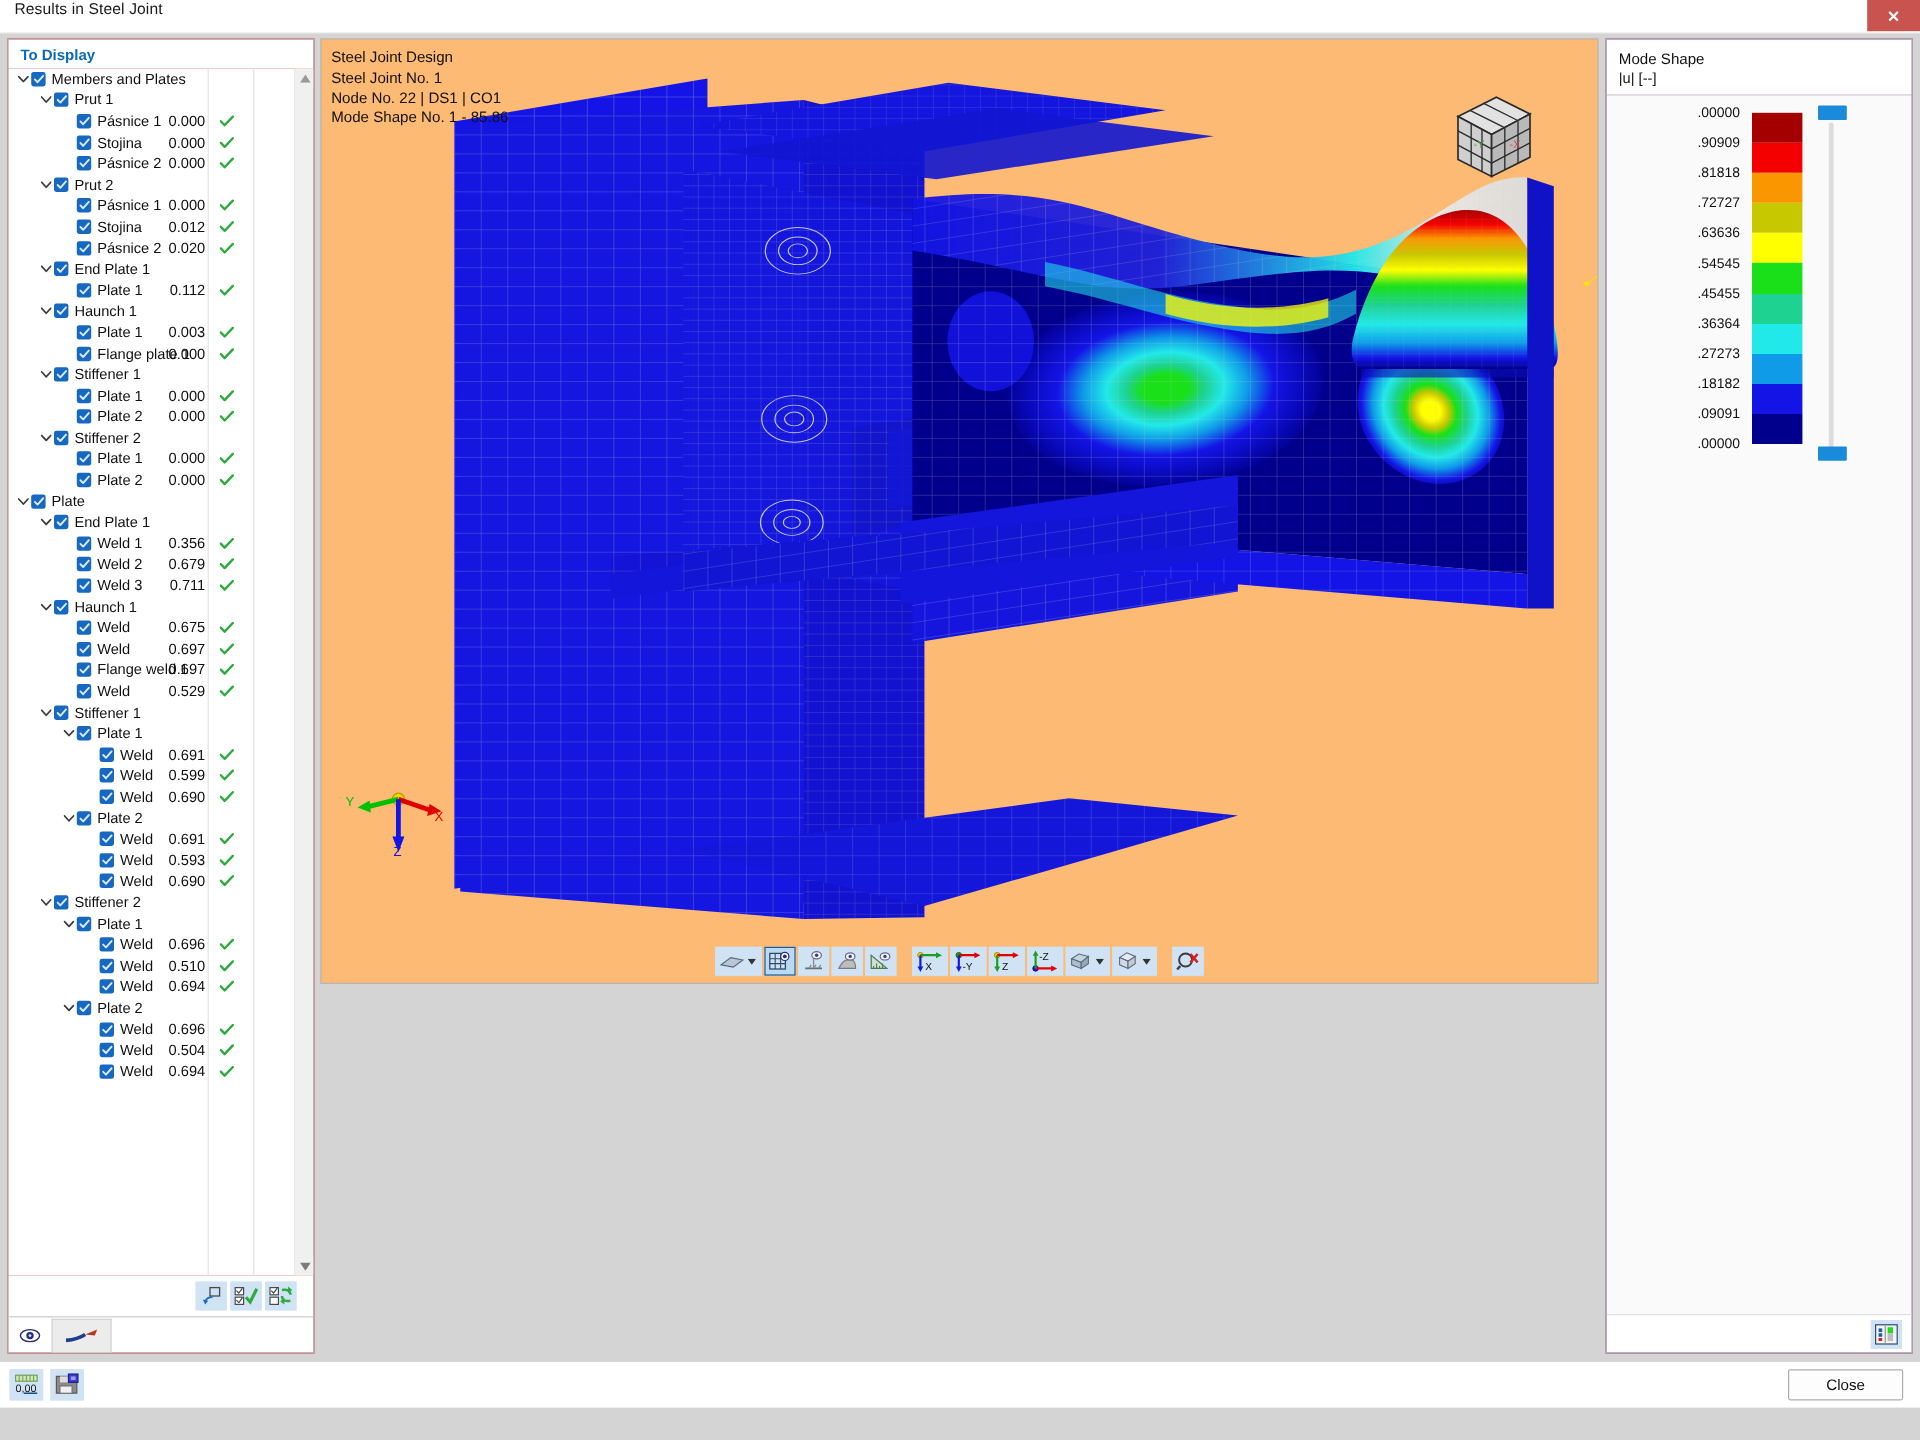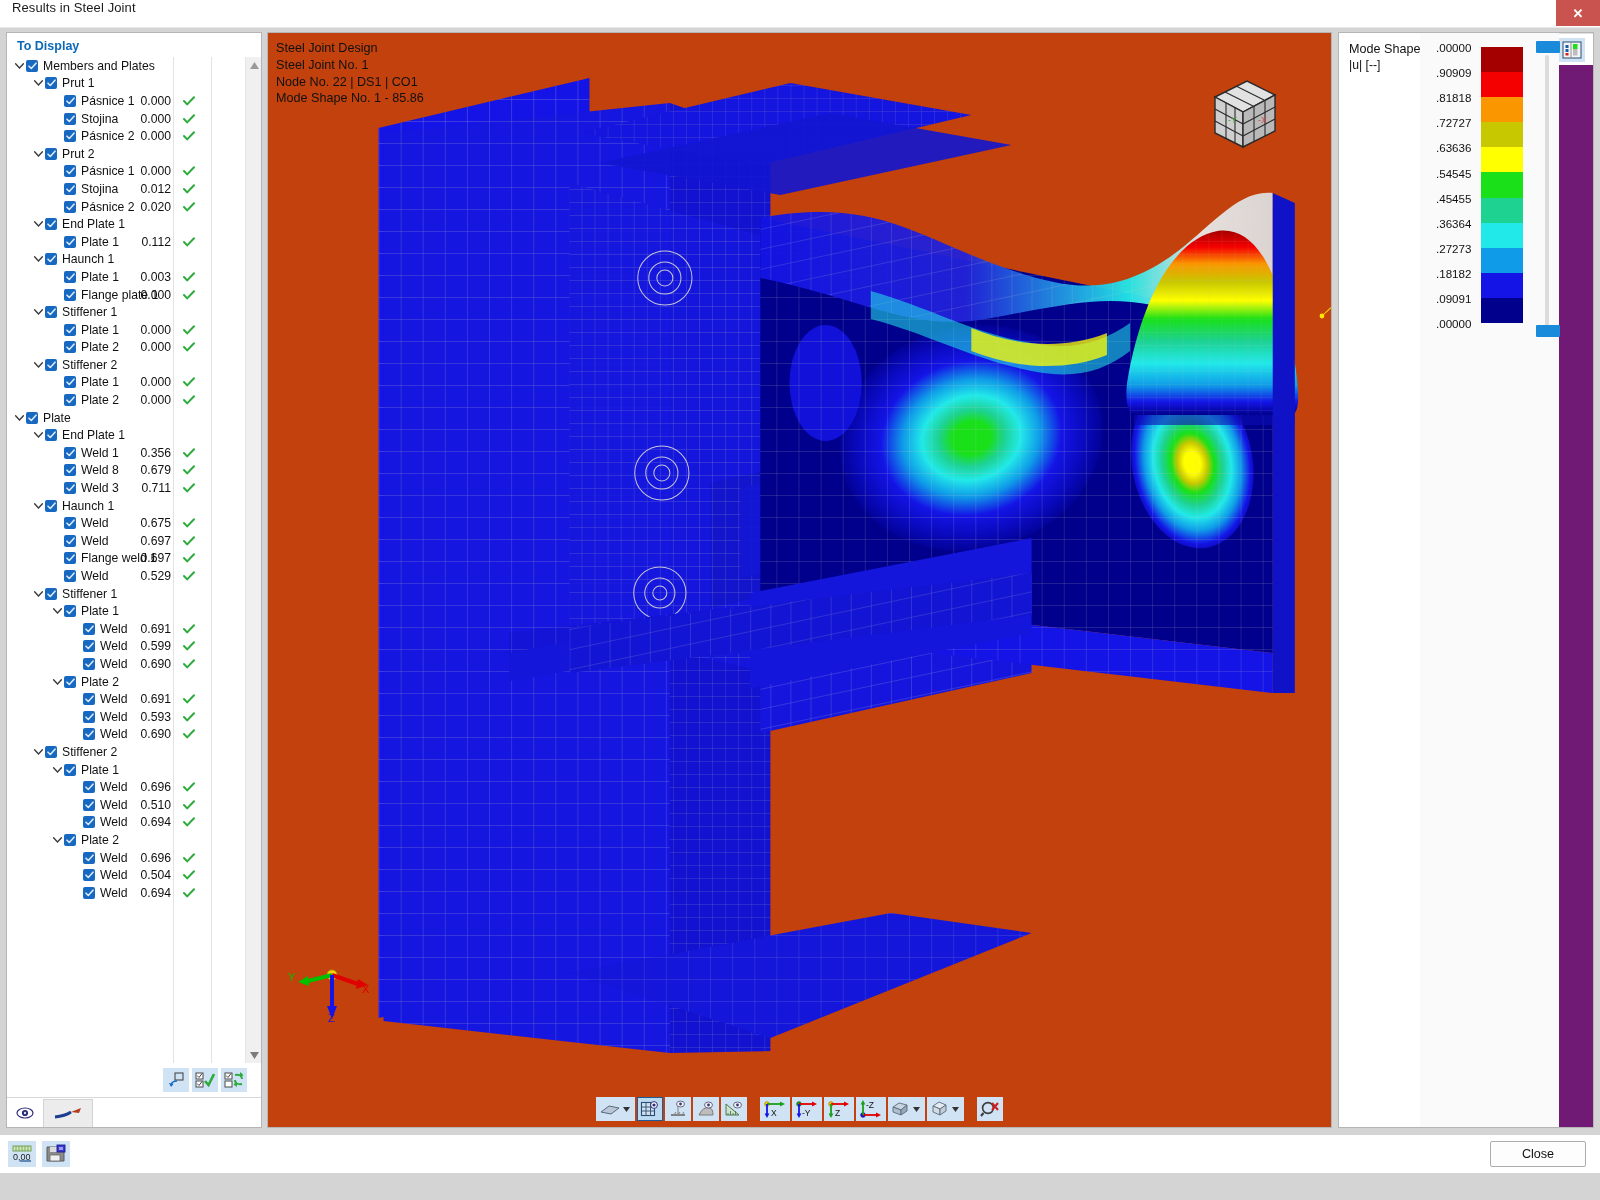--- a/index.html
+++ b/index.html
@@ -109,23 +109,23 @@
     display: flex; align-items: center; padding-left: 8px; gap: 8px;
   }
   .eyebtn { width: 20px; height: 20px; display:flex;align-items:center;justify-content:center;cursor:pointer;}
   .lp-tab {
     width: 50px; height: 28px; background: #ececec;
     border: 1px solid #d3d3d3; border-bottom: none;
     display: flex; align-items: center; justify-content: center; cursor: pointer;
   }
   
   .center-panel {
-    flex: 1; background: #c2410c; border: 1px solid #b5b5b5;
+    flex: 1; background: #fdba74; border: 1px solid #b5b5b5;
     margin-left: 5px; position: relative; overflow: hidden;
-    height: 1096px;
+    height: 788px;
   }
   .vp-title {
     position: absolute; top: 7px; left: 8px; z-index: 5;
     font-size: 12.6px; color: #111; line-height: 16.8px;
   }
   .navcube { position: absolute; top: 42px; right: 50px; z-index: 6; }
   .axes { position: absolute; left: 20px; bottom: 100px; z-index: 6; }
   .scene { position: absolute; inset: 0; }
   .vp-toolbar {
     position: absolute; bottom: 6px; left: 0; right: 0; z-index: 7;
@@ -136,21 +136,21 @@
     height: 24px; min-width: 26px; background: #cfe3f5; border: 1px solid #cfe3f5;
     display: flex; align-items: center; justify-content: center; cursor: pointer;
     padding: 0 2px;
   }
   .tbi.sel { border: 1px solid #1c5c96; background: #bcd9f2; }
   .caret { width: 11px; display:flex; align-items:center; justify-content:center; }
   
   .right-panel {
     width: 256px; margin-left: 6px; background: #701a75;
     border: 1px solid #b5b5b5; position: relative; height: 1096px;
-    display: flex; 
+    display: flex; flex-direction: column;
   }
   .rp-head { padding: 8px 0 6px 10px; background:#fff; }
   .rp-title { font-size: 12.6px; color: #111; line-height: 16px; }
   .rp-sub { font-size: 12.2px; color: #111; line-height: 16px; }
   .rp-sep { height: 1px; background: #e0e0e0; }
   .legend-area { flex: 1; background: #fafafa; position: relative; }
   .legend-grid {
     position: absolute; top: 14px; left: 0; right: 0;
     display: flex; justify-content: center;
   }
@@ -566,21 +566,21 @@
             </span>
           </div>
           <div class="trow">
             <span style="display:inline-block;width:44px"></span>
             <span class="chev"></span>
             <span class="cbx">
               <svg width="9" height="8" viewBox="0 0 9 8">
                 <path d="M1 4.2 L3.3 6.5 L8 1.2" fill="none" stroke="#dbe9f7" stroke-width="1.6" stroke-linecap="round" stroke-linejoin="round"></path>
               </svg>
             </span>
-            <span class="tlabel">Weld 8</span>
+            <span class="tlabel">Weld 2</span>
             <span class="tval">0.679</span>
             <span class="tcheck">
               <svg width="12" height="10" viewBox="0 0 12 10">
                 <path d="M1 5 L4.2 8.4 L11 1.2" fill="none" stroke="#2eab3d" stroke-width="2" stroke-linecap="round" stroke-linejoin="round"></path>
               </svg>
             </span>
           </div>
           <div class="trow">
             <span style="display:inline-block;width:44px"></span>
             <span class="chev"></span>

